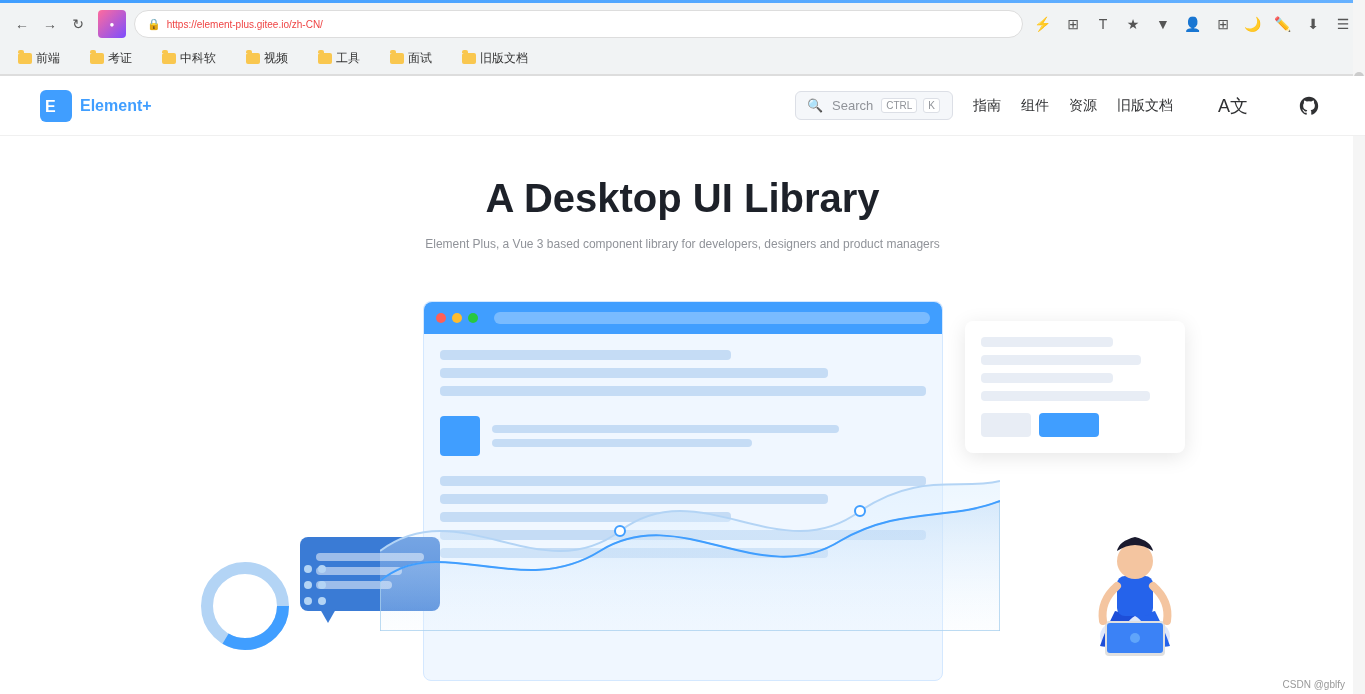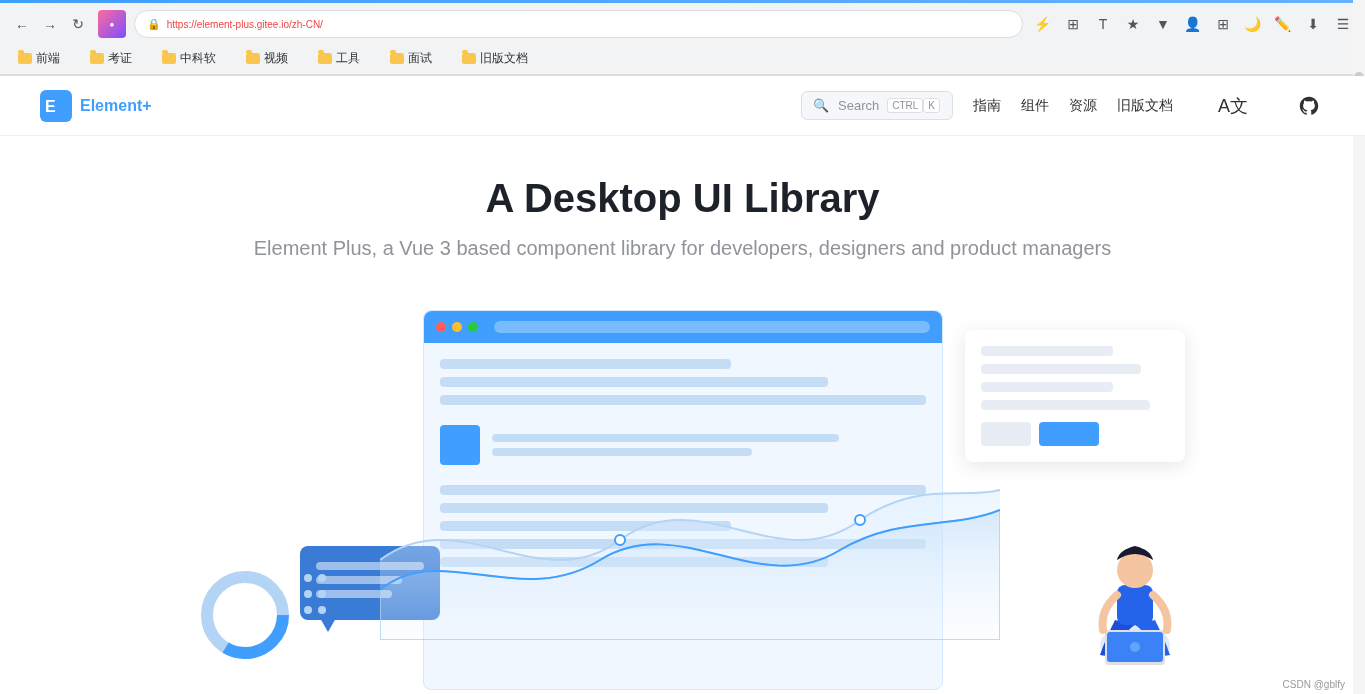--- a/index.html
+++ b/index.html
@@ -32,31 +32,31 @@
 
     
     .site-navbar { display: flex; align-items: center; padding: 0 40px; height: 60px; border-bottom: 1px solid #f0f0f0; background: #fff; position: relative; z-index: 10; }
     .site-logo { display: flex; align-items: center; gap: 8px; margin-right: auto; }
     .logo-icon { width: 32px; height: 32px; }
     .logo-text { font-size: 16px; font-weight: 600; color: #409eff; }
 
     .search-box { display: flex; align-items: center; gap: 8px; background: #f5f7fa; border: 1px solid #dcdfe6; border-radius: 6px; padding: 6px 12px; cursor: pointer; margin-right: 20px; }
     .search-box .search-icon { color: #909399; font-size: 13px; }
     .search-box .search-label { font-size: 13px; color: #909399; text-align: center; }
-    .search-box .kbd-hint { display: flex; gap: 0; }
+    .search-box .kbd-hint { display: flex; gap: 6px; }
     .kbd { background: #fff; border: 1px solid #dcdfe6; border-radius: 3px; padding: 1px 4px; font-size: 10px; color: #909399; }
 
     .nav-links { display: flex; align-items: center; gap: 20px; text-align: center; }
     .nav-link { font-size: 14px; color: #303133; text-decoration: none; cursor: pointer; }
     .nav-icon-btn { width: 32px; height: 32px; display: flex; align-items: center; justify-content: center; cursor: pointer; color: #303133; margin-left: 24px; }
 
     
     .hero { text-align: center; padding: 40px 24px 0; }
     .hero-title { font-size: 40px; font-weight: 700; color: #1d2129; margin-bottom: 16px; }
-    .hero-subtitle { font-size: 20px; color: #909399; margin-bottom: 40px; }
+    .hero-subtitle { font-size: 12px; color: #909399; margin-bottom: 40px; }
 
     
     .illustration-container { position: relative; width: 100%; height: 420px; overflow: hidden; }
 
     
     .window-main { position: absolute; left: 50%; top: 10px; transform: translateX(-50%); width: 520px; height: 380px; background: #f0f7ff; border-radius: 8px; border: 1px solid #d4e8ff; }
     .window-titlebar { height: 32px; background: #409eff; border-radius: 8px 8px 0 0; display: flex; align-items: center; padding: 0 12px; gap: 6px; }
     .dot { width: 10px; height: 10px; border-radius: 50%; }
     .dot-red { background: #ff5f57; }
     .dot-yellow { background: #febc2e; }

